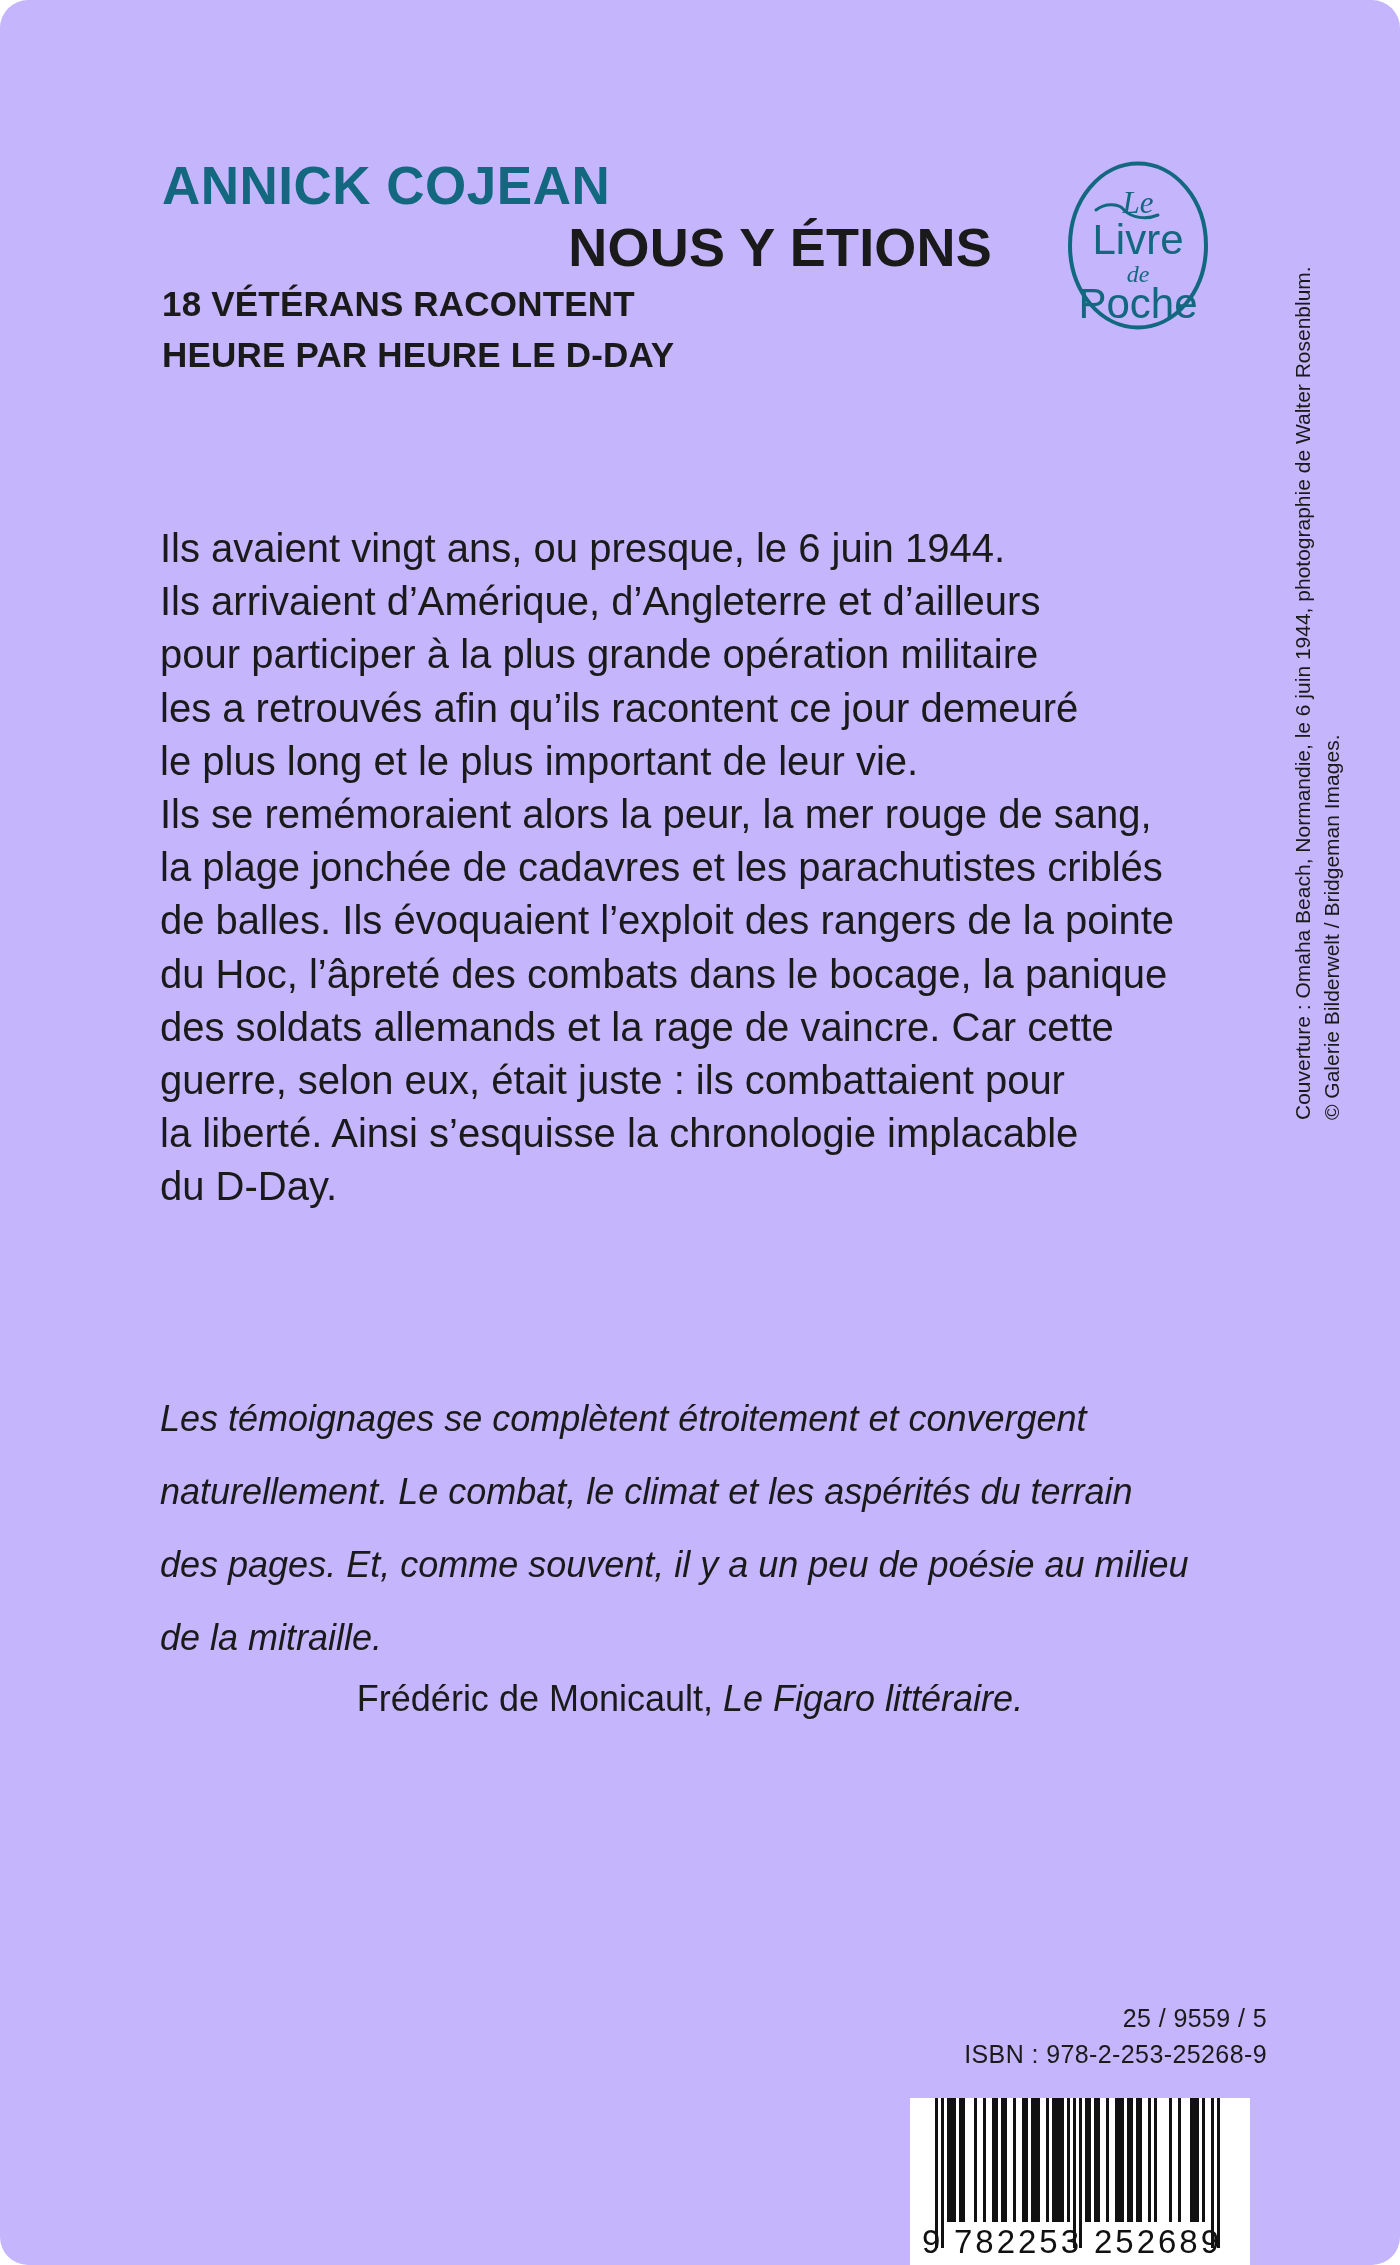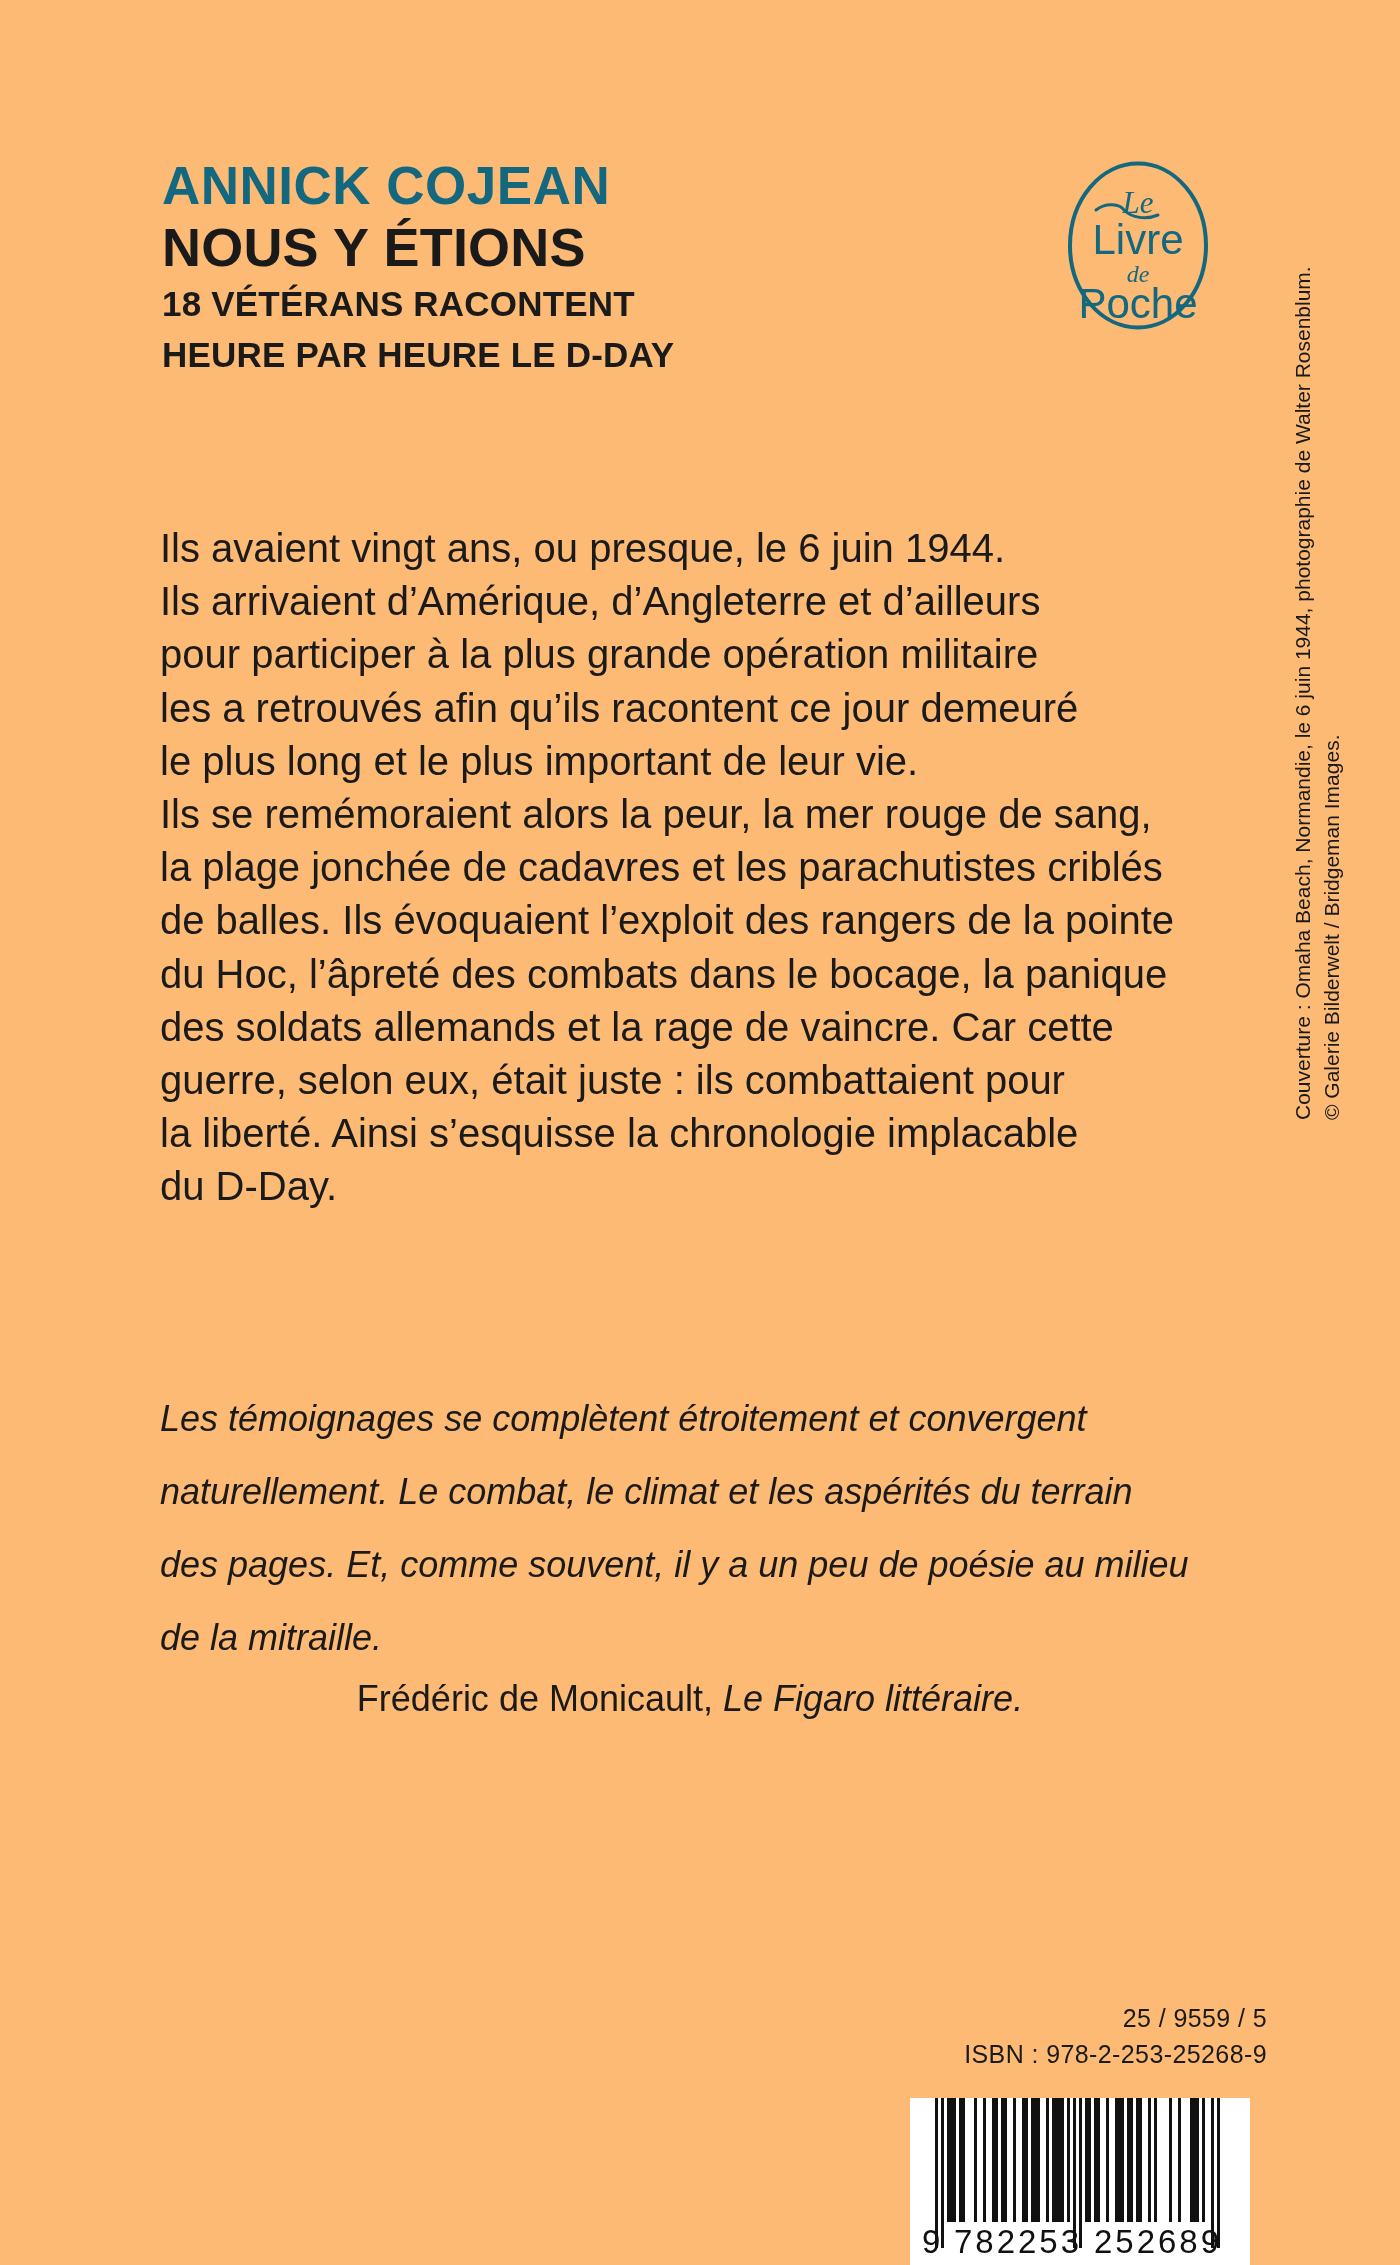--- a/index.html
+++ b/index.html
@@ -13,21 +13,22 @@
     position: relative;
     overflow: hidden;
     font-family: "Liberation Sans", sans-serif;
     color: #1a1a1a;
   }
 
   
   .page {
     position: absolute;
     inset: 0;
-    background: #fdba74;
+    background: #c4b5fd;
+    border-radius: 28px;
   }
 
   
   .header {
     position: absolute;
     left: 162px;
     top: 158px;
     width: 830px;
   }
   .author {
@@ -40,20 +41,21 @@
     white-space: nowrap;
   }
   .title {
     font-size: 54px;
     font-weight: bold;
     letter-spacing: 0.2px;
     color: #1a1a1a;
     line-height: 1.04;
     margin: 6px 0 0 0;
     white-space: nowrap;
+    text-align: right;
   }
   .subtitle {
     font-size: 35px;
     font-weight: bold;
     letter-spacing: 0.2px;
     color: #1a1a1a;
     line-height: 1.22;
     margin: 8px 0 0 0;
     white-space: nowrap;
   }

